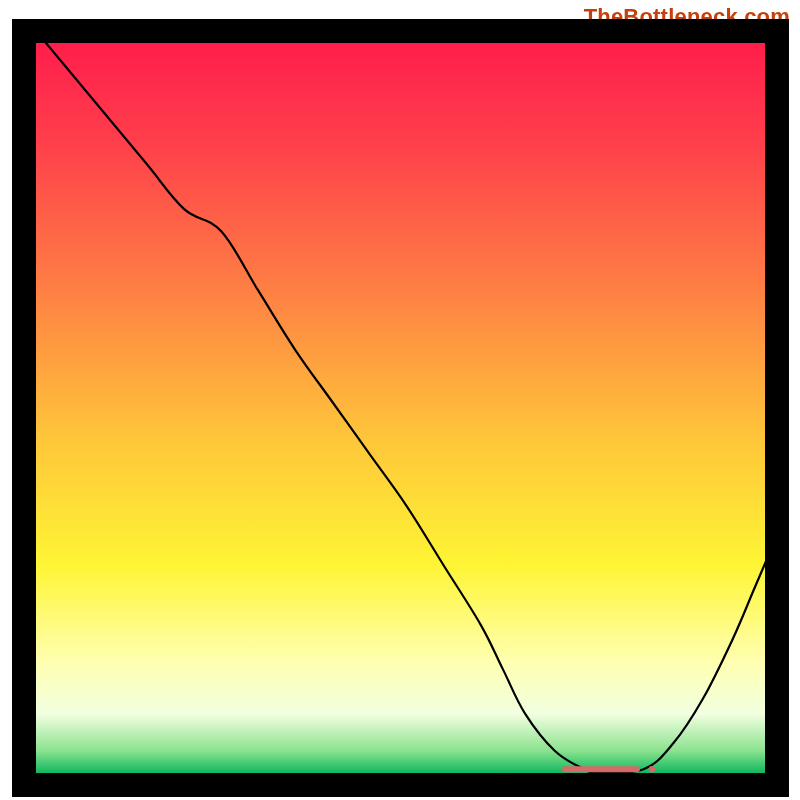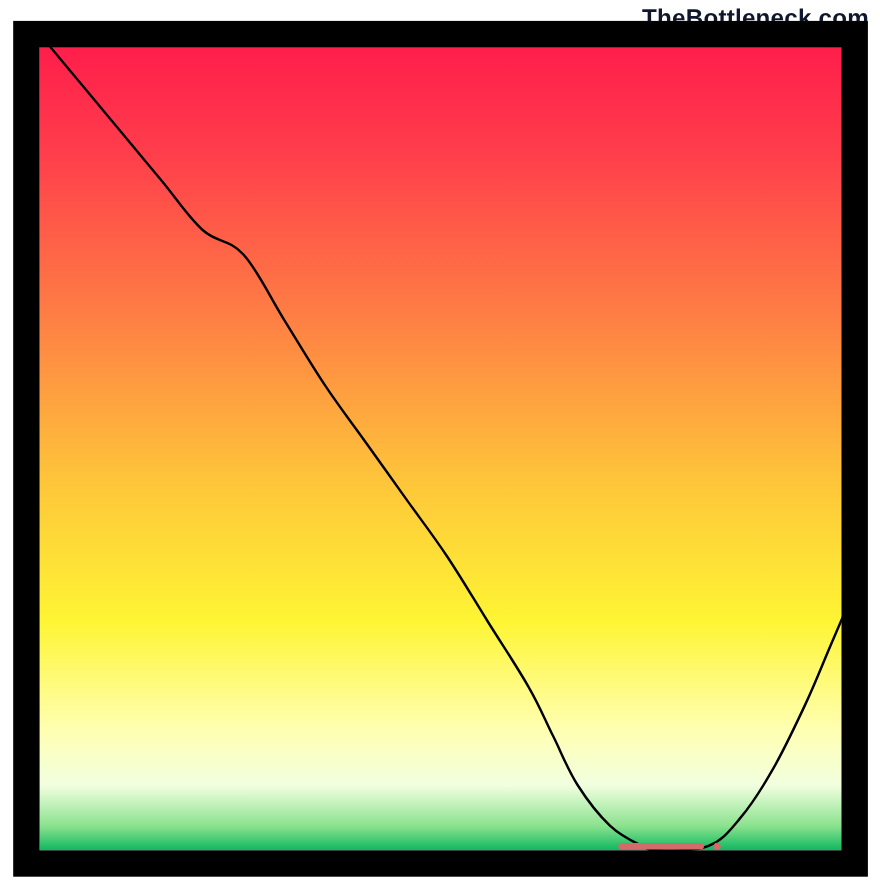--- a/index.html
+++ b/index.html
@@ -12,21 +12,21 @@
   }
   .wrap {
     position: relative;
     width: 800px;
     height: 800px;
   }
   .watermark {
     position: absolute;
     top: 4px;
     right: 10px;
-    color: #0f172a;
+    color: #c2410c;
     font-size: 22px;
     font-weight: 600;
     letter-spacing: 0.2px;
   }
   svg {
     position: absolute;
     top: 0;
     left: 0;
   }
 </style>

